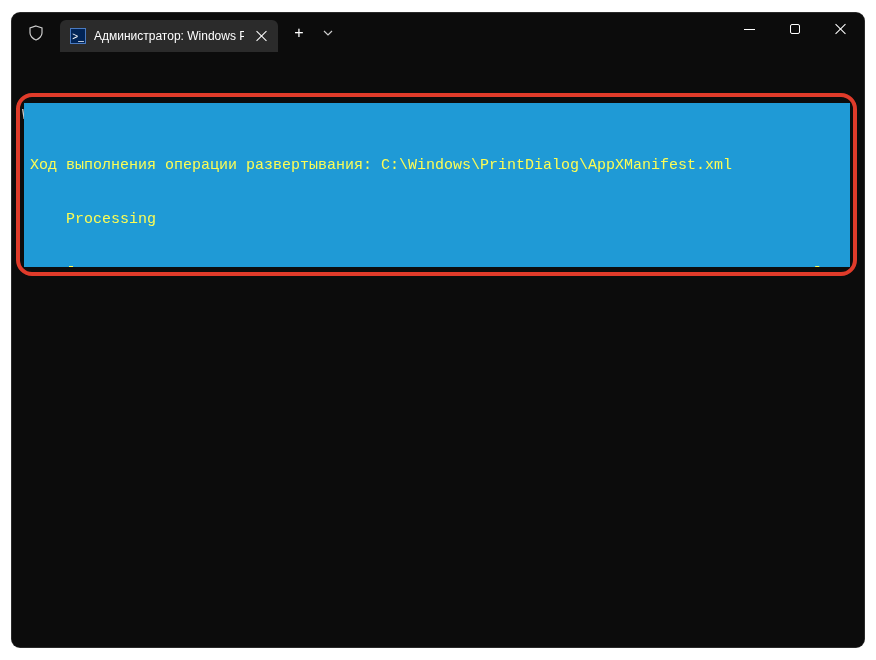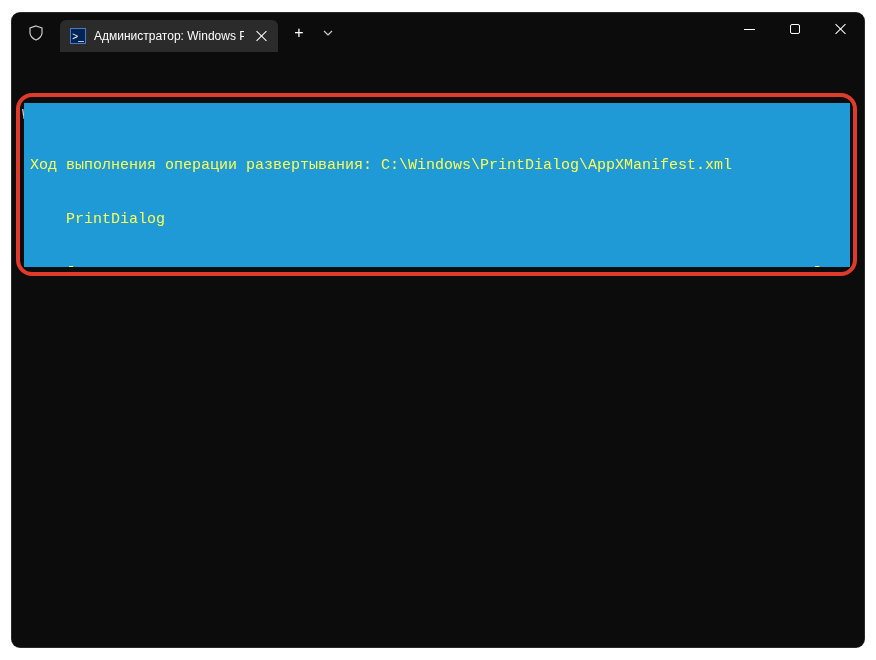--- a/index.html
+++ b/index.html
@@ -218,21 +218,21 @@
     </div>
   </div>
 
   <div class="terminal">
     <div class="term-line">Windows PowerShell</div>
     <div class="term-line">(С) Корпорация Майкрософт (Microsoft Corporation). Все права защищены.</div>
   </div>
 
   <div class="progress-block">
     <div class="prog-line">Ход выполнения операции развертывания: C:\Windows\PrintDialog\AppXManifest.xml</div>
-    <div class="prog-line">    PrintDialog</div>
+    <div class="prog-line">    Processing</div>
     <div class="prog-line">    [oooooooooooooooooooooooooooooooooooooooooooooooooooooooooooooooooooooooooooooooooo]</div>
     
     
     
   </div>
 
   <div class="highlight-frame"></div>
 
 </div>
 

